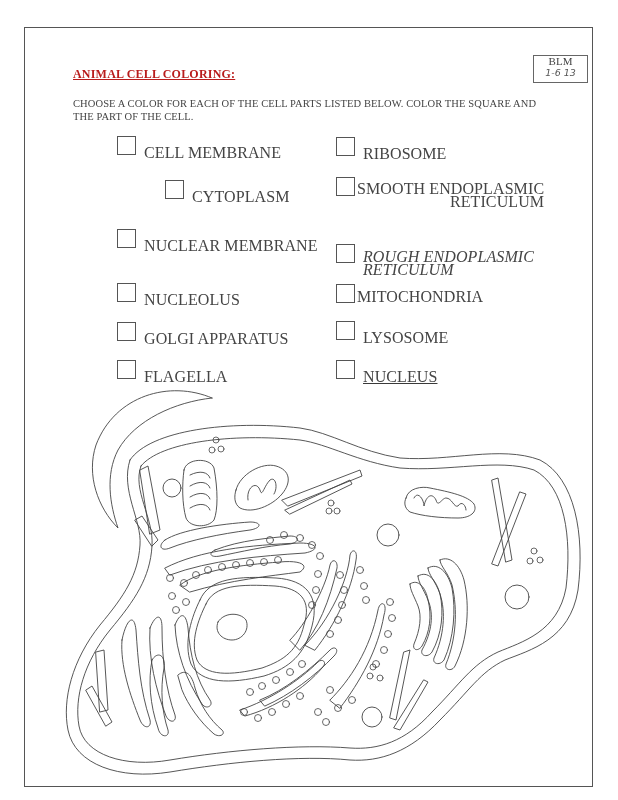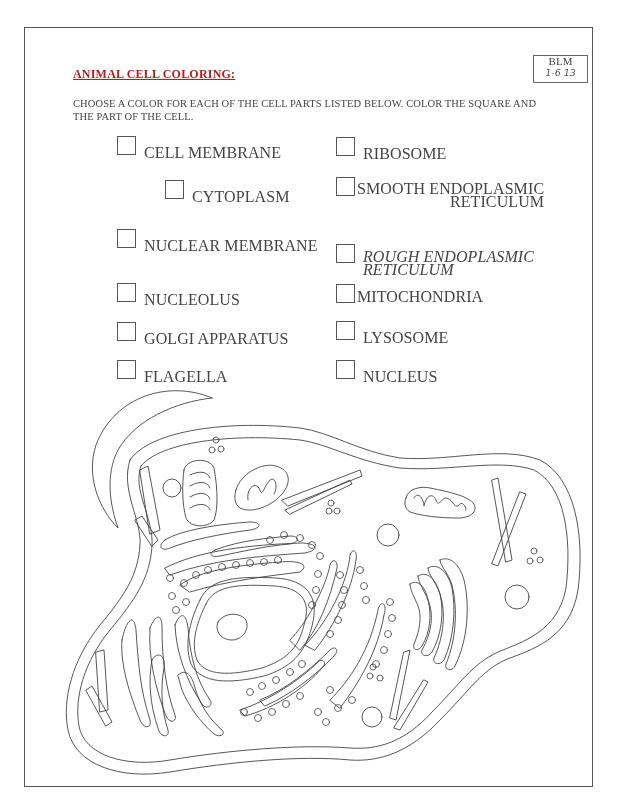--- a/index.html
+++ b/index.html
@@ -156,21 +156,21 @@
 RETICULUM</div>
 </div>
 <div class="legend-item tight" style="left:336px; top:284px;text-align:center;">
   <div class="box"></div>
   <div class="label" style="margin-top:6px;">MITOCHONDRIA</div>
 </div>
 <div class="legend-item" style="left:336px; top:321px;">
   <div class="box"></div>
   <div class="label">LYSOSOME</div>
 </div>
-<div class="legend-item" style="left:336px; top:360px;">
+<div class="legend-item" style="left:336px; top:360px;text-decoration:underline;">
   <div class="box"></div>
   <div class="label">NUCLEUS</div>
 </div>
 
 <div class="cell-diagram">
   <svg width="618" height="800" viewBox="0 0 618 800" xmlns="http://www.w3.org/2000/svg" fill="none" stroke="#444" stroke-width="0.9" stroke-linecap="round" stroke-linejoin="round">
 
     <g>
       <path d="M212 398 C170 380 115 395 96 445 C86 475 98 508 118 528 C110 505 105 475 118 450 C135 420 175 402 212 398 Z"></path>
     </g>

